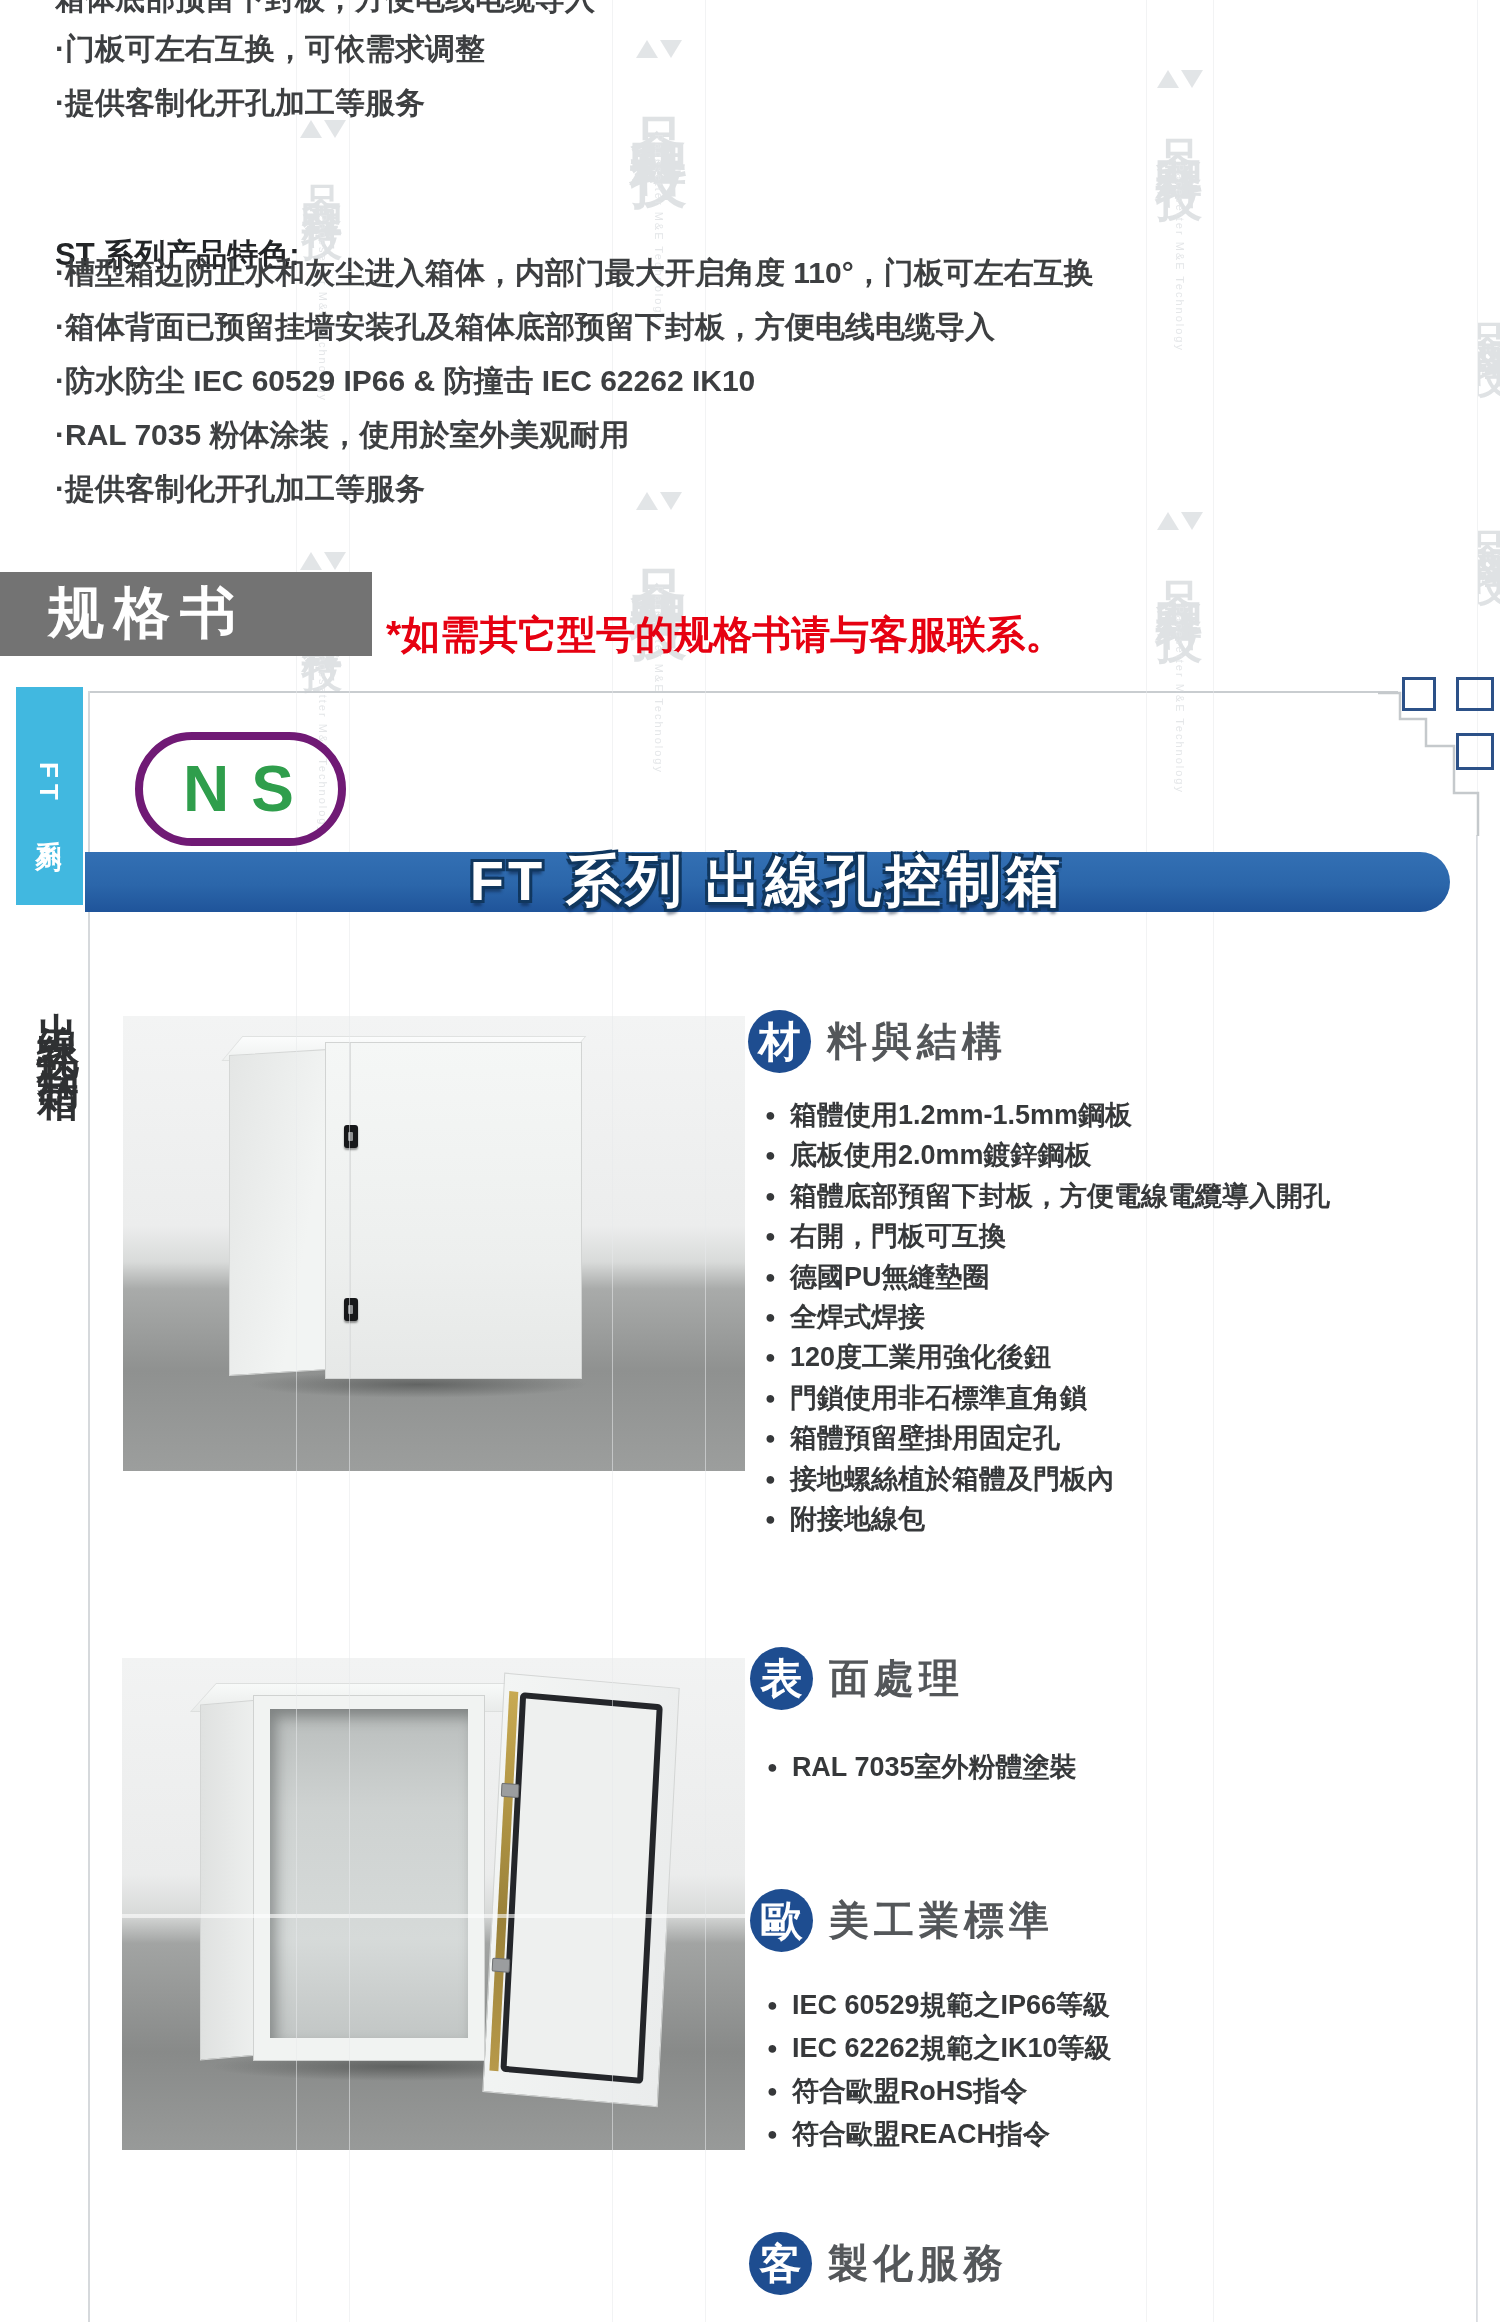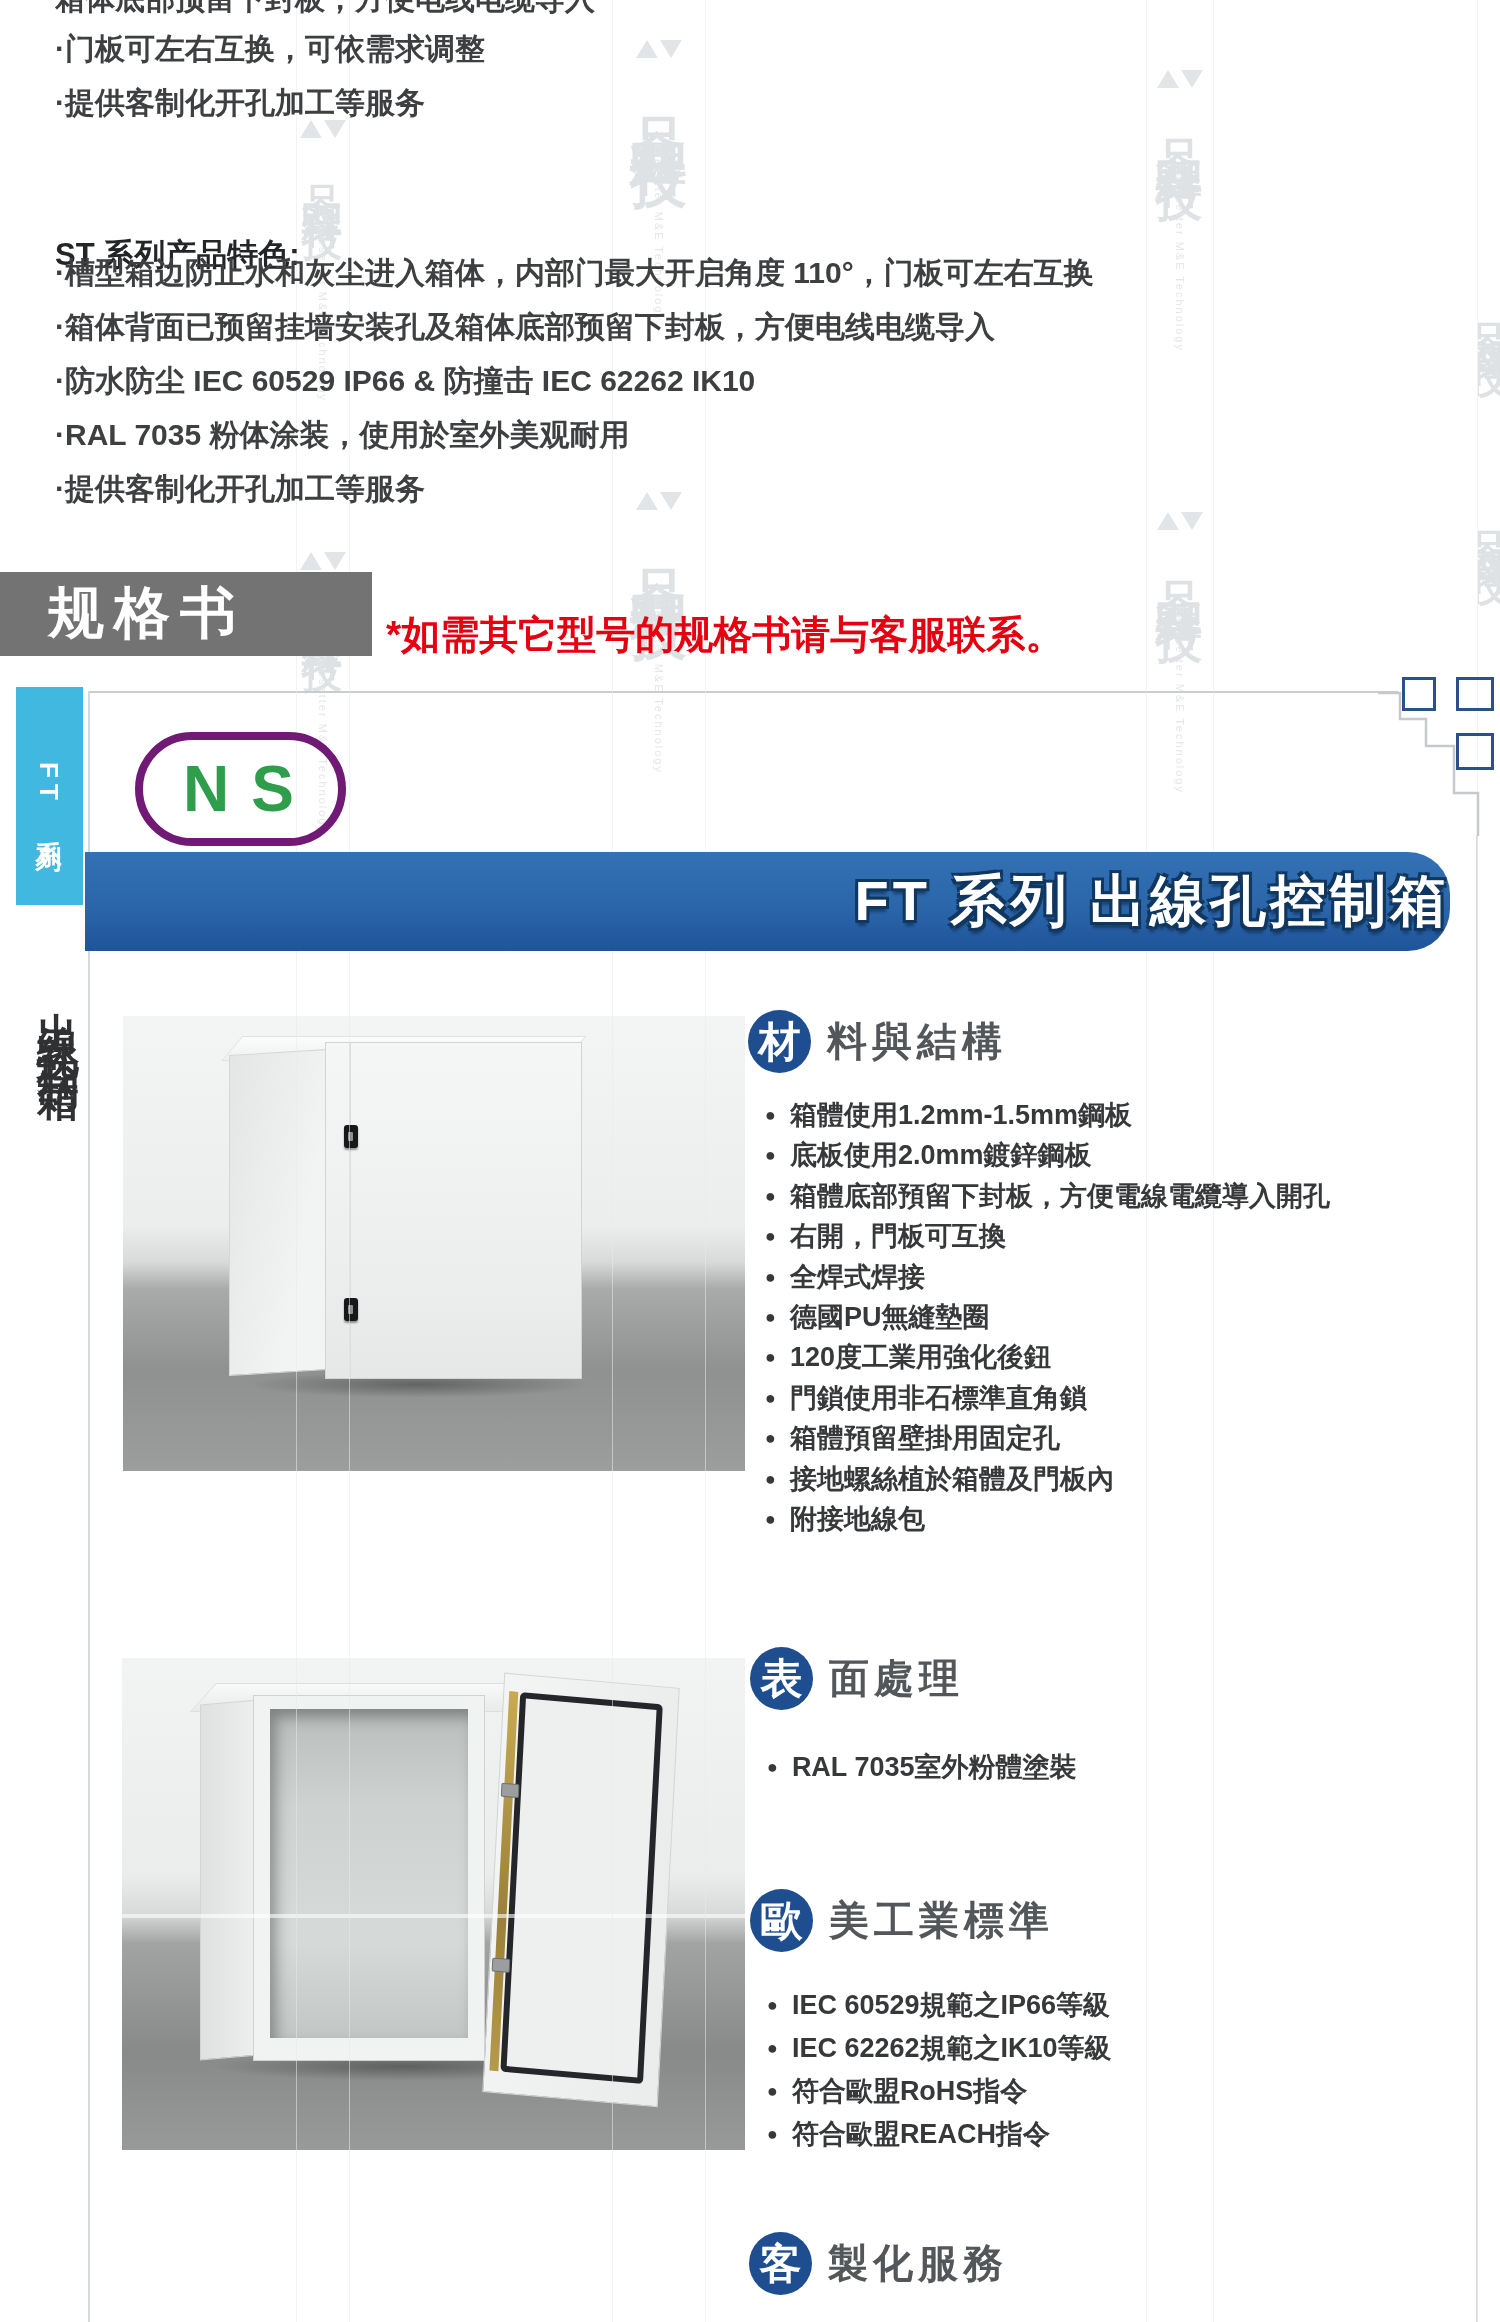--- a/index.html
+++ b/index.html
@@ -52,23 +52,23 @@
   .series-tab span{writing-mode:vertical-rl;text-orientation:mixed;color:#ffffff;font-size:26px;font-weight:bold;letter-spacing:6px;}
   .cat-label{position:absolute;left:30px;top:978px;z-index:3;writing-mode:vertical-rl;text-orientation:upright;
              font-size:42px;font-weight:600;color:#2f3133;letter-spacing:14px;}
 
   
   .ns-logo{position:absolute;left:135px;top:732px;width:195px;height:98px;border:8px solid #701a75;border-radius:60px;
            display:flex;align-items:center;justify-content:center;z-index:3;background:transparent;}
   .ns-logo span{color:#2f9e4c;font-size:64px;font-weight:bold;letter-spacing:22px;padding-left:18px;}
 
   
-  .ft-banner{position:absolute;left:85px;top:852px;width:1365px;height:99px;z-index:3;
+  .ft-banner{position:absolute;left:85px;top:852px;width:1365px;height:60px;z-index:3;
              background:linear-gradient(180deg,#3370b4 0%,#2b66aa 55%,#1f549a 100%);
-             border-radius:0 42px 42px 0;display:flex;align-items:center;justify-content:flex-end;}
+             border-radius:0 42px 42px 0;display:flex;align-items:center;justify-content:center;}
   .ft-banner span{color:#ffffff;font-size:56px;font-weight:bold;letter-spacing:4px;
              text-shadow:-3px -3px 0 #10375f,3px -3px 0 #10375f,-3px 3px 0 #10375f,3px 3px 0 #10375f,0 6px 3px rgba(8,25,50,.45);}
 
   
   .photo{position:absolute;z-index:1;overflow:hidden;}
   .photo1{left:123px;top:1016px;width:622px;height:455px;
           background:linear-gradient(180deg,#f3f4f4 0%,#eceded 46%,#d9dbda 54%,#a9abaa 60%,#8f9190 78%,#9c9e9d 100%);}
   .p1-side{position:absolute;left:17%;top:8%;width:16%;height:70%;transform:skewY(-3.5deg);
            background:linear-gradient(100deg,#e4e6e5,#f2f4f3 70%);border:1px solid #d5d7d6;}
   .p1-top{position:absolute;left:17.5%;top:4.5%;width:55%;height:5%;transform:skewX(-40deg);
@@ -255,22 +255,22 @@
   <div class="sec s1">
     <div class="sec-head">
       <span class="sec-icon">材</span>
       <span class="sec-title">料與結構</span>
     </div>
     <ul>
         <li>箱體使用1.2mm-1.5mm鋼板</li>
         <li>底板使用2.0mm鍍鋅鋼板</li>
         <li>箱體底部預留下封板，方便電線電纜導入開孔</li>
         <li>右開，門板可互換</li>
+        <li>德國PU無縫墊圈</li>
         <li>全焊式焊接</li>
-        <li>德國PU無縫墊圈</li>
         <li>120度工業用強化後鈕</li>
         <li>門鎖使用非石標準直角鎖</li>
         <li>箱體預留壁掛用固定孔</li>
         <li>接地螺絲植於箱體及門板內</li>
         <li>附接地線包</li>
       </ul>
   </div>
 
   <div class="sec s2">
     <div class="sec-head">

